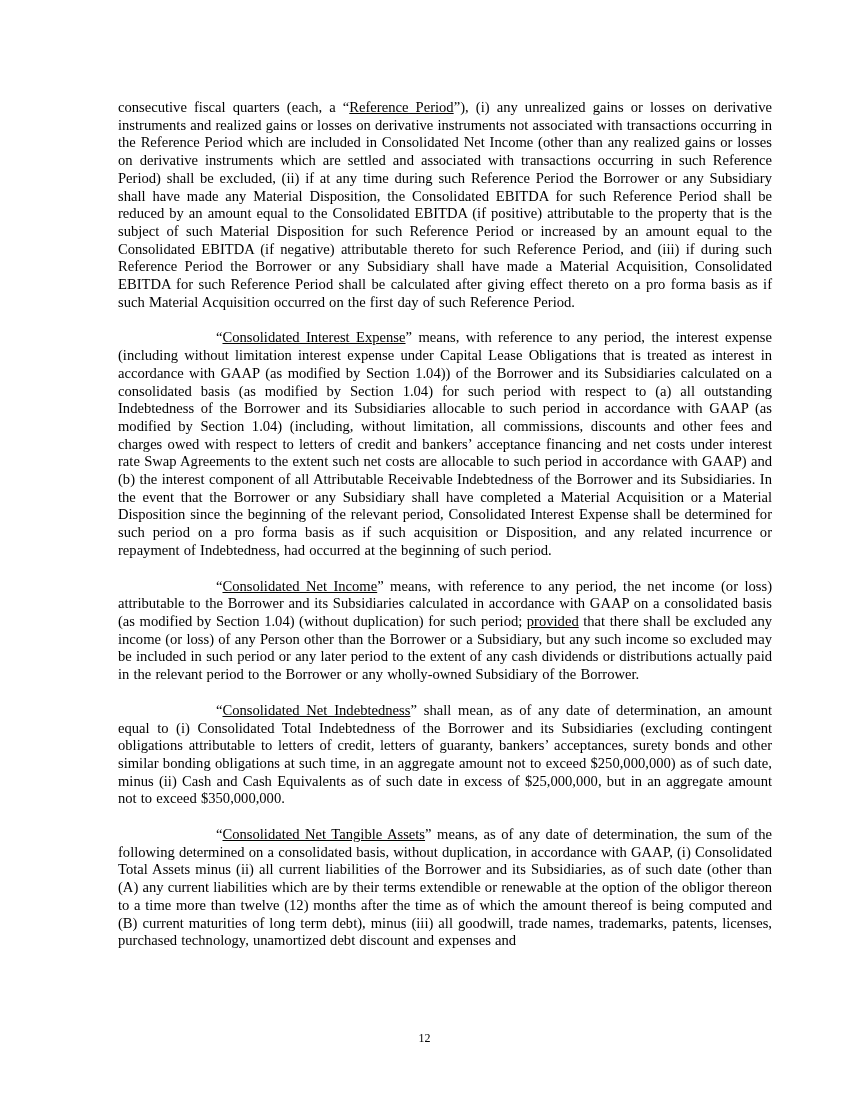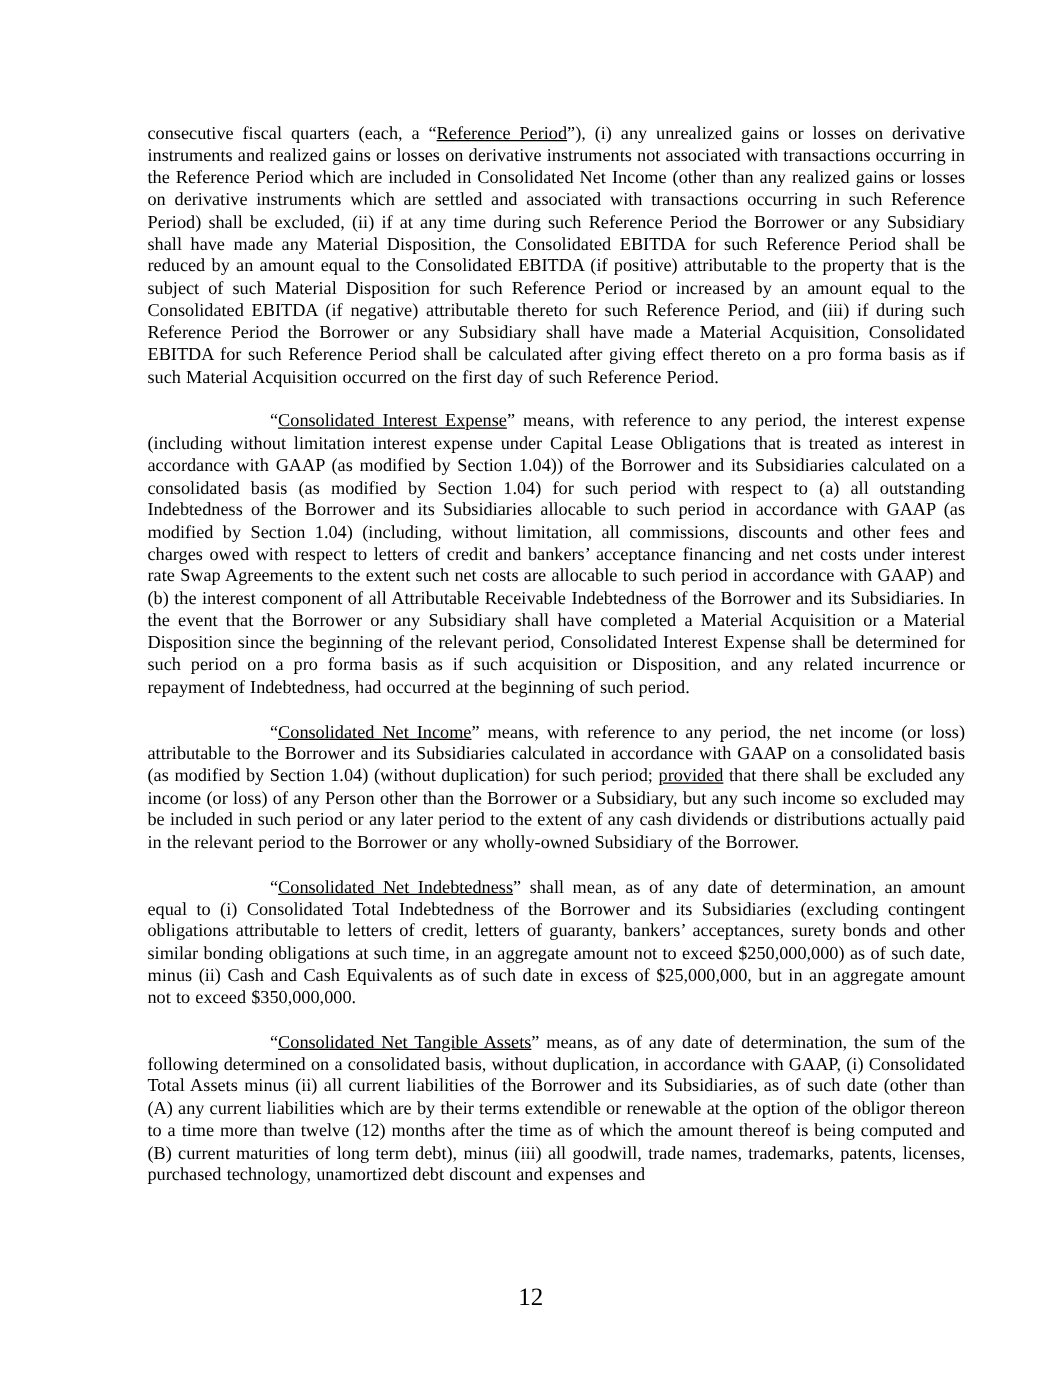--- a/index.html
+++ b/index.html
@@ -39,21 +39,21 @@
   }
   .underline {
     text-decoration: underline;
   }
   .page-number {
     position: absolute;
     top: 1030px;
     left: 0;
     width: 100%;
     text-align: center;
-    font-size: 20px;
+    font-size: 12px;
     line-height: 17.7px;
   }
 </style>
 </head>
 <body>
 
 <div class="page">
   <div class="text-block">
       <p class="para"><span>consecutive fiscal quarters (each, a “</span><span class="underline">Reference Period</span><span>”), (i) any unrealized gains or losses on derivative instruments and realized gains or losses on derivative instruments not associated with transactions occurring in the Reference Period which are included in Consolidated Net Income (other than any realized gains or losses on derivative instruments which are settled and associated with transactions occurring in such Reference Period) shall be excluded, (ii) if at any time during such Reference Period the Borrower or any Subsidiary shall have made any Material Disposition, the Consolidated EBITDA for such Reference Period shall be reduced by an amount equal to the Consolidated EBITDA (if positive) attributable to the property that is the subject of such Material Disposition for such Reference Period or increased by an amount equal to the Consolidated EBITDA (if negative) attributable thereto for such Reference Period, and (iii) if during such Reference Period the Borrower or any Subsidiary shall have made a Material Acquisition, Consolidated EBITDA for such Reference Period shall be calculated after giving effect thereto on a pro forma basis as if such Material Acquisition occurred on the first day of such Reference Period.</span></p>
       <p class="para indent"><span>“</span><span class="underline">Consolidated Interest Expense</span><span>” means, with reference to any period, the interest expense (including without limitation interest expense under Capital Lease Obligations that is treated as interest in accordance with GAAP (as modified by Section 1.04)) of the Borrower and its Subsidiaries calculated on a consolidated basis (as modified by Section 1.04) for such period with respect to (a) all outstanding Indebtedness of the Borrower and its Subsidiaries allocable to such period in accordance with GAAP (as modified by Section 1.04) (including, without limitation, all commissions, discounts and other fees and charges owed with respect to letters of credit and bankers’ acceptance financing and net costs under interest rate Swap Agreements to the extent such net costs are allocable to such period in accordance with GAAP) and (b) the interest component of all Attributable Receivable Indebtedness of the Borrower and its Subsidiaries.  In the event that the Borrower or any Subsidiary shall have completed a Material Acquisition or a Material Disposition since the beginning of the relevant period, Consolidated Interest Expense shall be determined for such period on a pro forma basis as if such acquisition or Disposition, and any related incurrence or repayment of Indebtedness, had occurred at the beginning of such period.</span></p>

